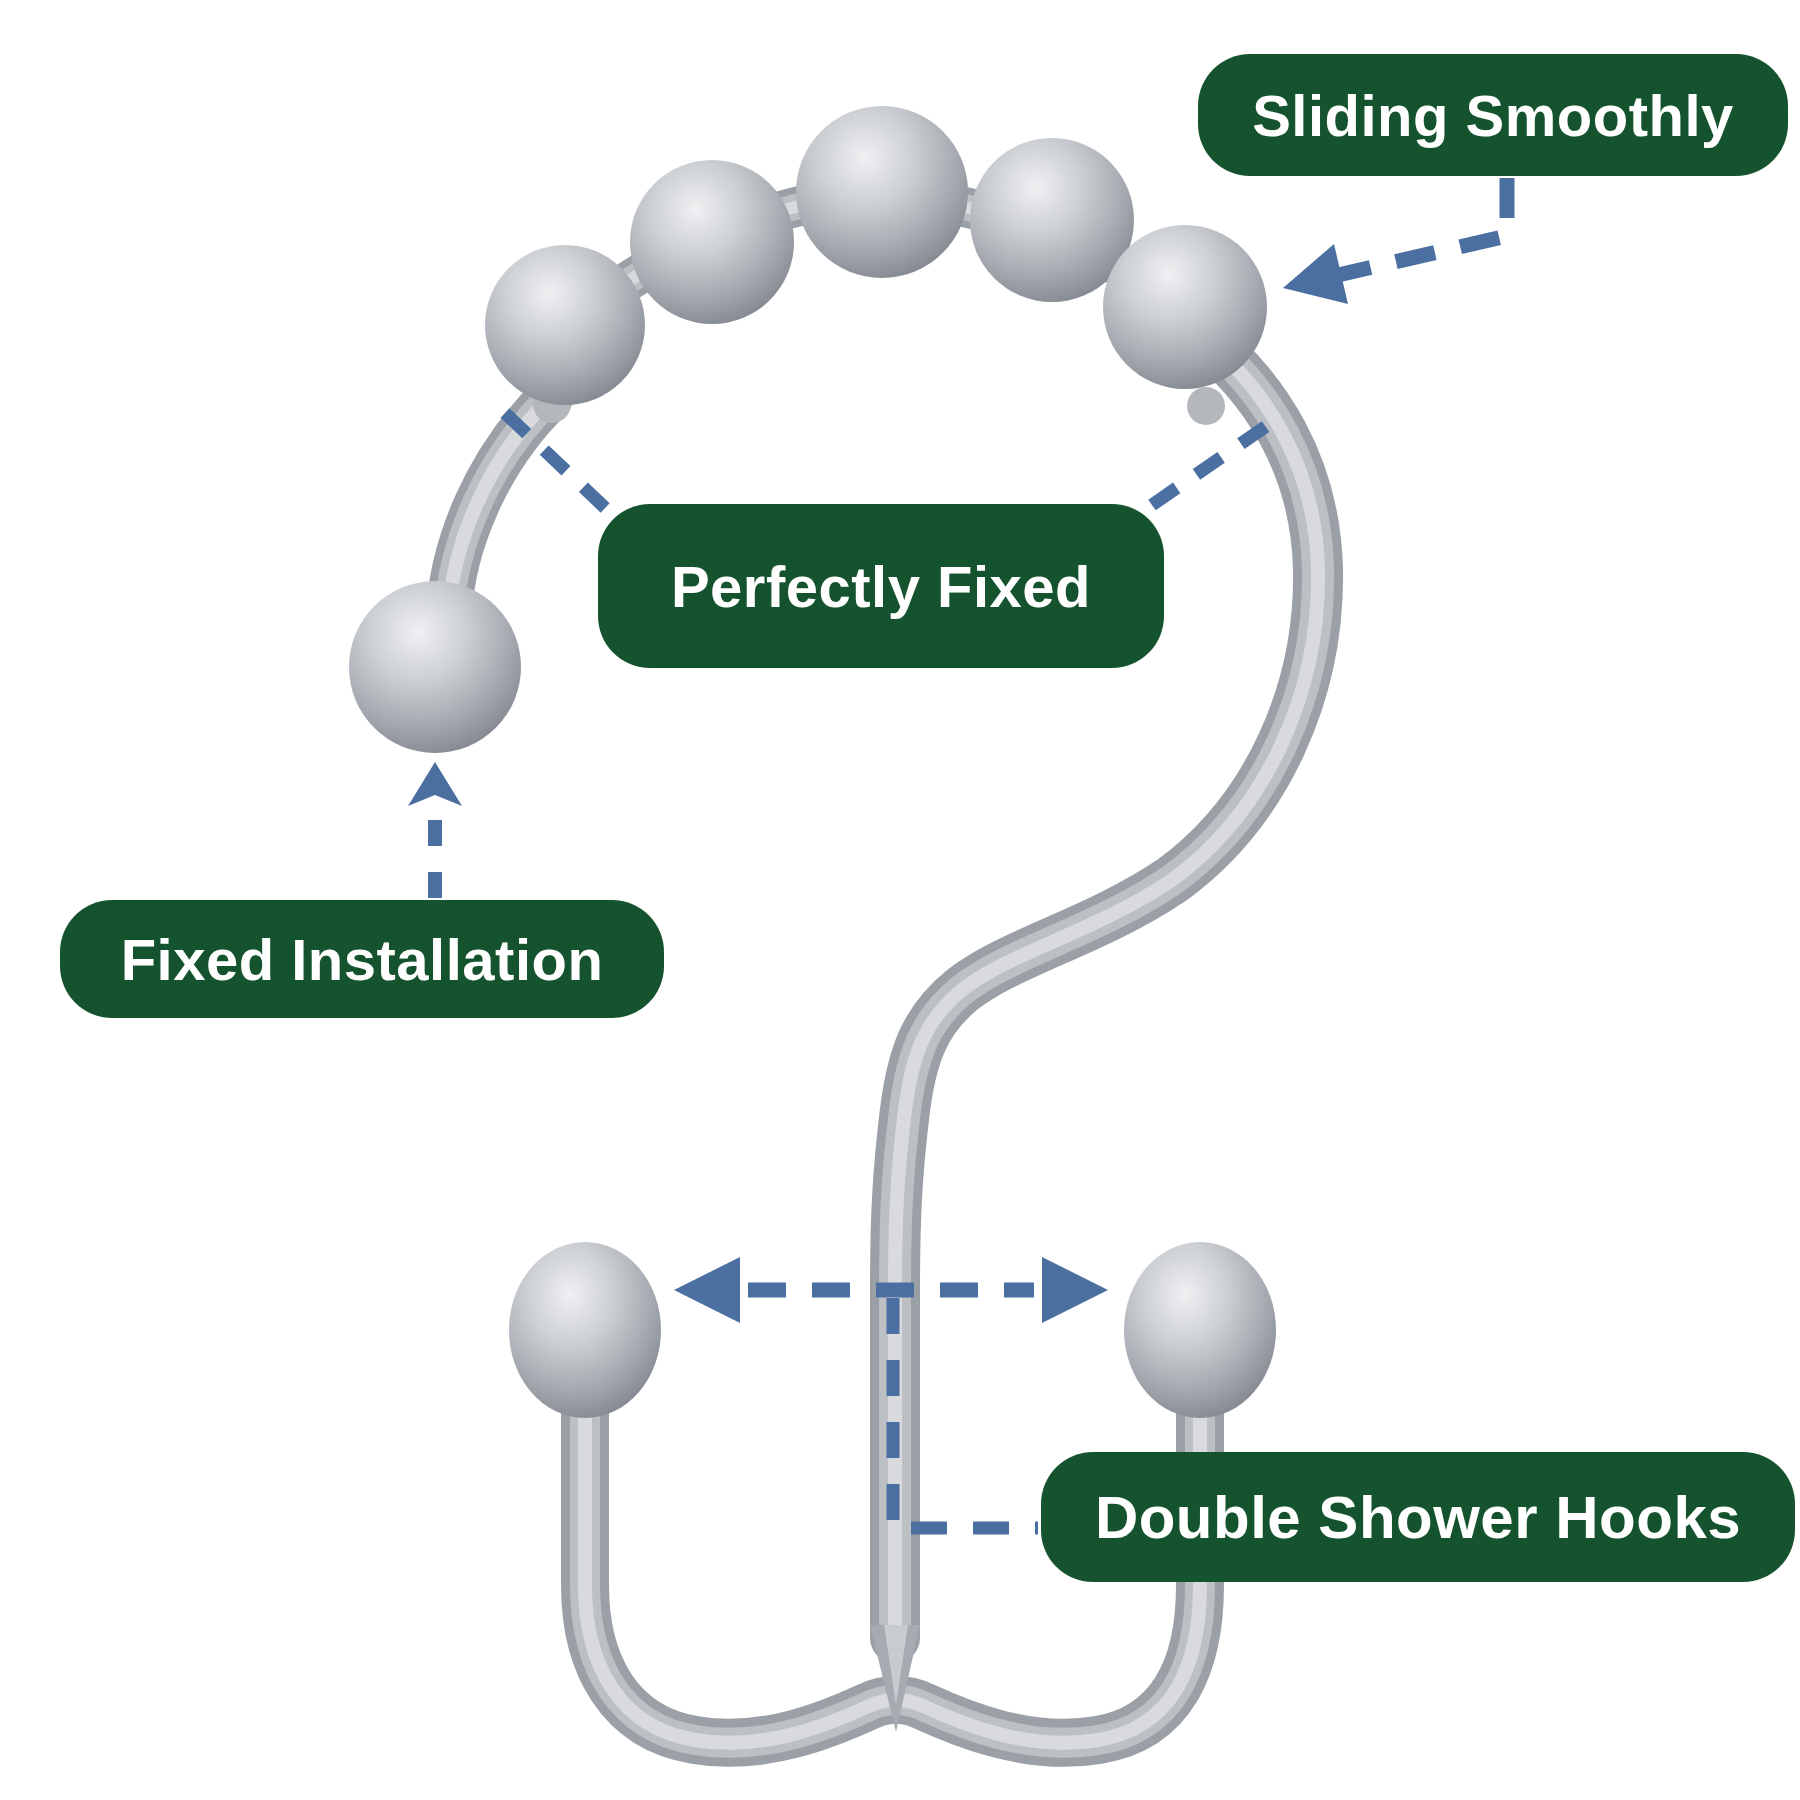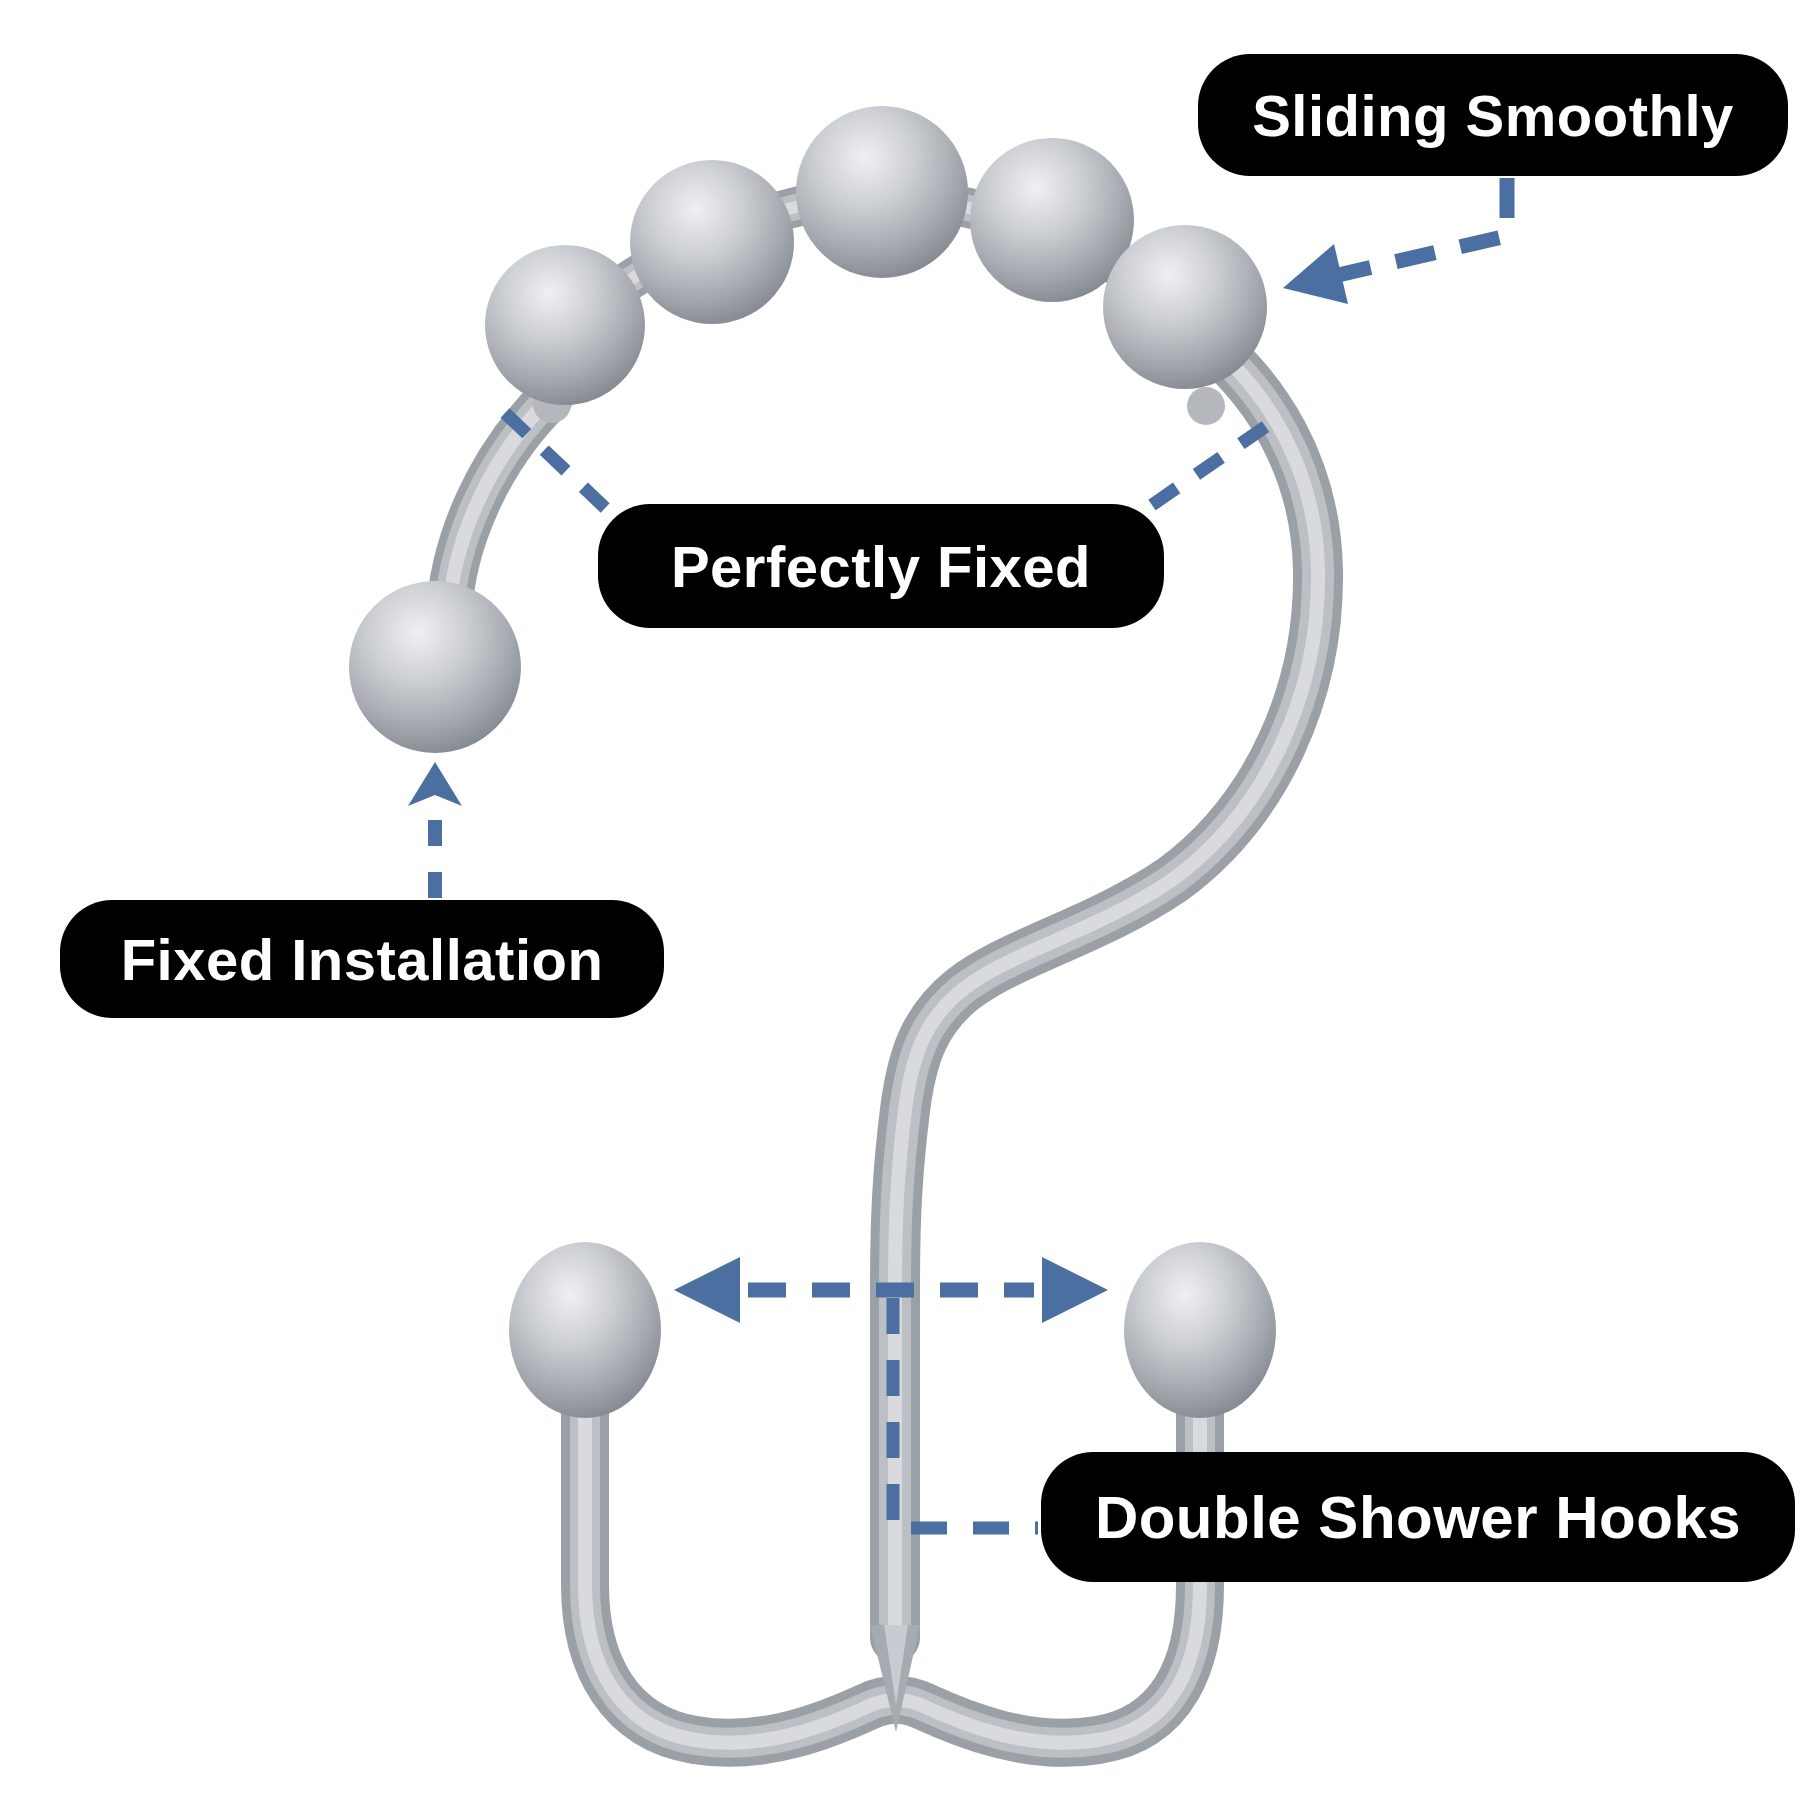--- a/index.html
+++ b/index.html
@@ -7,30 +7,30 @@
     position:relative;
     width:1800px;height:1800px;
     background:#ffffff;
     overflow:hidden;
     font-family:"Liberation Sans", sans-serif;
   }
   .stage svg{position:absolute;left:0;top:0;}
   .callout{
     position:absolute;
     display:flex;align-items:center;justify-content:center;
-    background:#000000;
+    background:#14532d;
     color:#ffffff;
     border-radius:52px;
     font-weight:700;
     letter-spacing:0.5px;
     white-space:nowrap;
     text-align:center;
   }
   .co-sliding   {left:1198px; top:54px;   width:590px; height:122px; font-size:58px;}
-  .co-perfect   {left:598px;  top:504px;  width:566px; height:124px; font-size:58px;}
+  .co-perfect   {left:598px;  top:504px;  width:566px; height:164px; font-size:58px;}
   .co-easy      {left:60px;   top:900px;  width:604px; height:118px; font-size:58px;}
   .co-double    {left:1041px; top:1452px; width:754px; height:130px; font-size:60px;}
 </style>
 </head>
 <body>
 
 <div class="stage">
 
   <svg width="1800" height="1800" viewBox="0 0 1800 1800">
     <defs>

